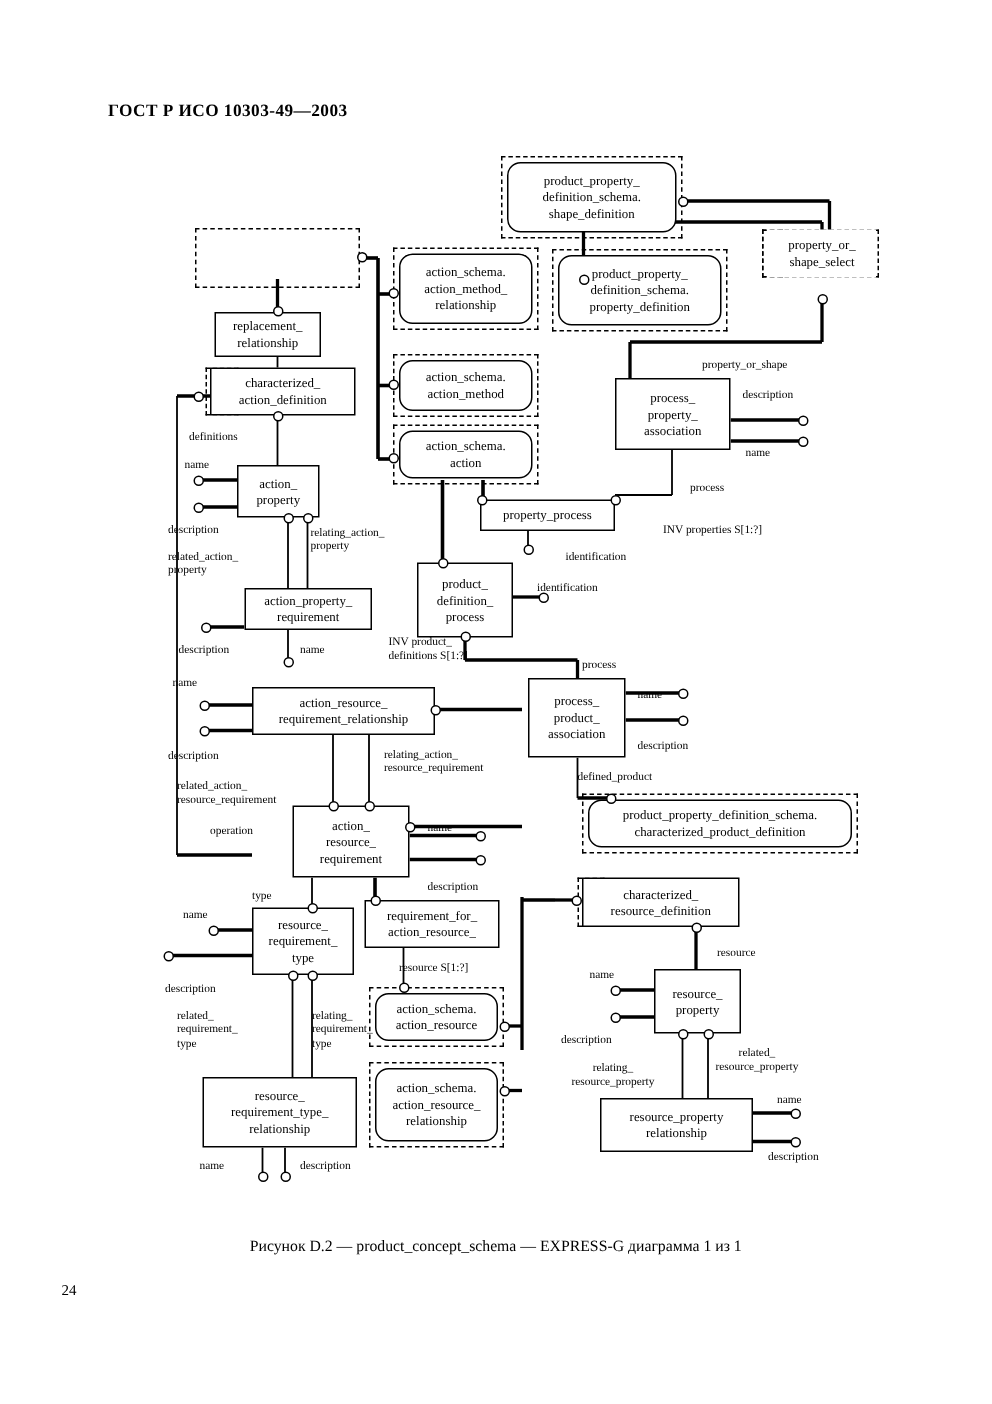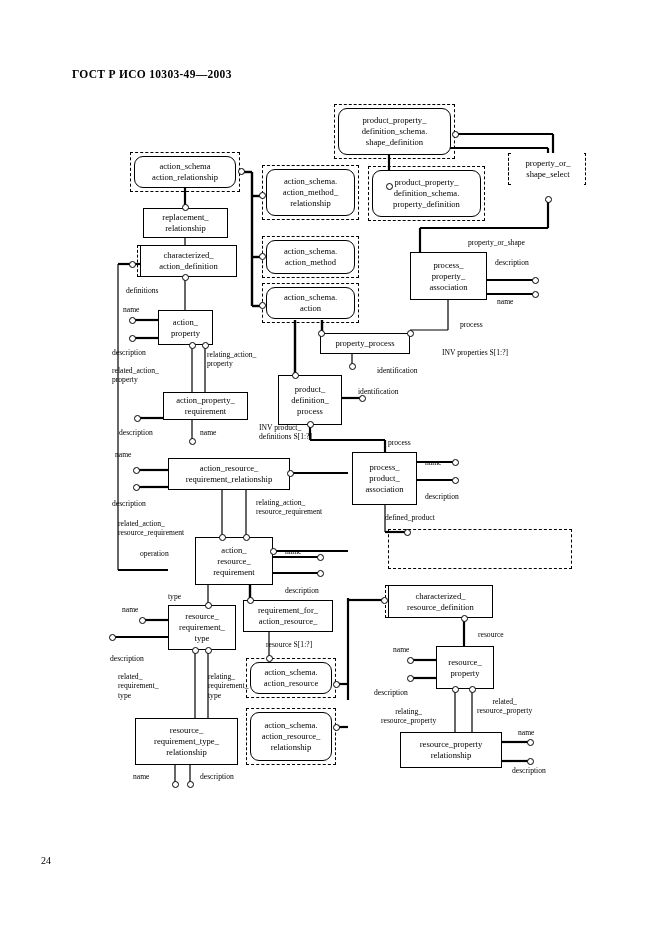--- a/index.html
+++ b/index.html
@@ -215,24 +215,22 @@
 
         <path d="M455,689 L455,732" stroke-width="1.2"></path>
         <path d="M472,689 L472,732" stroke-width="1.2"></path>
 
         <path d="M502,742 L530,742" stroke-width="2.2"></path>
         <path d="M502,761 L530,761" stroke-width="2.2"></path>
       </g>
     </svg>
 
     <div class="dframe" style="left:130px;top:152px;width:110px;height:40px;"></div>
-    <div class="ebox round" style="left:134px;top:156px;width:102px;height:32px;white-space:pre-line;">action_schema
-action_relationship</div>
-
-    <div class="ebox" style="left:143px;top:208px;width:85px;height:30px;white-space:pre-line;">replacement_
+
+    <div class="ebox" style="left:143px;top:208px;width:71px;height:30px;white-space:pre-line;">replacement_
 relationship</div>
 
     <div class="dframe" style="left:137px;top:245px;width:22px;height:32px;"></div>
     <div class="ebox" style="left:140px;top:245px;width:97px;height:32px;white-space:pre-line;">characterized_
 action_definition</div>
 
     <div class="ebox" style="left:158px;top:310px;width:55px;height:35px;white-space:pre-line;">action_
 property</div>
 
     <div class="ebox" style="left:163px;top:392px;width:85px;height:28px;white-space:pre-line;">action_property_
@@ -301,20 +299,22 @@
 
     <div class="ebox" style="left:410px;top:252px;width:77px;height:48px;white-space:pre-line;">process_
 property_
 association</div>
 
     <div class="ebox" style="left:352px;top:452px;width:65px;height:53px;white-space:pre-line;">process_
 product_
 association</div>
 
     <div class="dframe" style="left:388px;top:529px;width:184px;height:40px;"></div>
+    <div class="ebox round" style="left:392px;top:533px;width:176px;height:32px;white-space:pre-line;">product_property_definition_schema.
+characterized_product_definition</div>
 
     <div class="dframe" style="left:385px;top:585px;width:18px;height:33px;"></div>
     <div class="ebox" style="left:388px;top:585px;width:105px;height:33px;white-space:pre-line;">characterized_
 resource_definition</div>
 
     <div class="ebox" style="left:436px;top:646px;width:58px;height:43px;white-space:pre-line;">resource_
 property</div>
 
     <div class="ebox" style="left:400px;top:732px;width:102px;height:36px;white-space:pre-line;">resource_property
 relationship</div>
@@ -422,15 +422,16 @@
     <div class="wlab" style="left:374px;top:688px;">description</div>
     <div class="wlab c" style="left:381px;top:707px;">relating_
 resource_property</div>
     <div class="wlab c" style="left:477px;top:697px;">related_
 resource_property</div>
     <div class="wlab" style="left:518px;top:728px;">name</div>
     <div class="wlab" style="left:512px;top:766px;">description</div>
 
   </div>
 
+  <div class="figure-caption">Рисунок D.2 — product_concept_schema — EXPRESS-G диаграмма 1 из 1</div>
   <div class="page-number">24</div>
 
 </div>
 
 </body></html>

